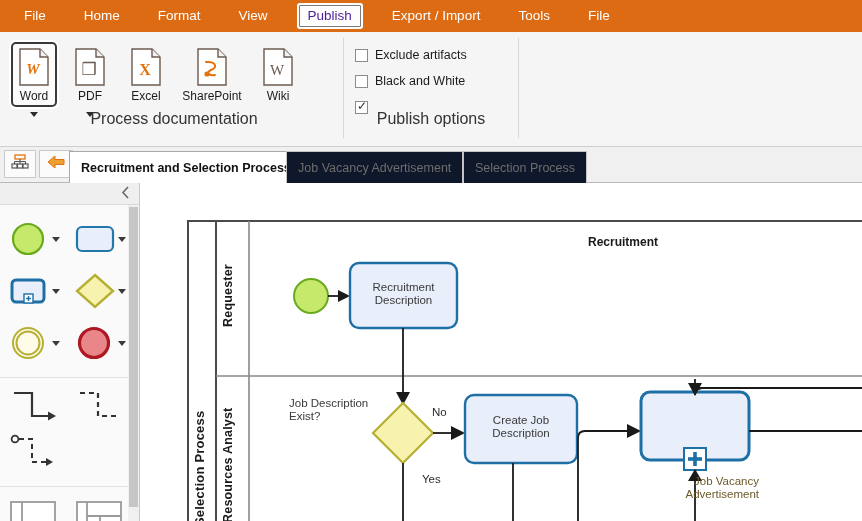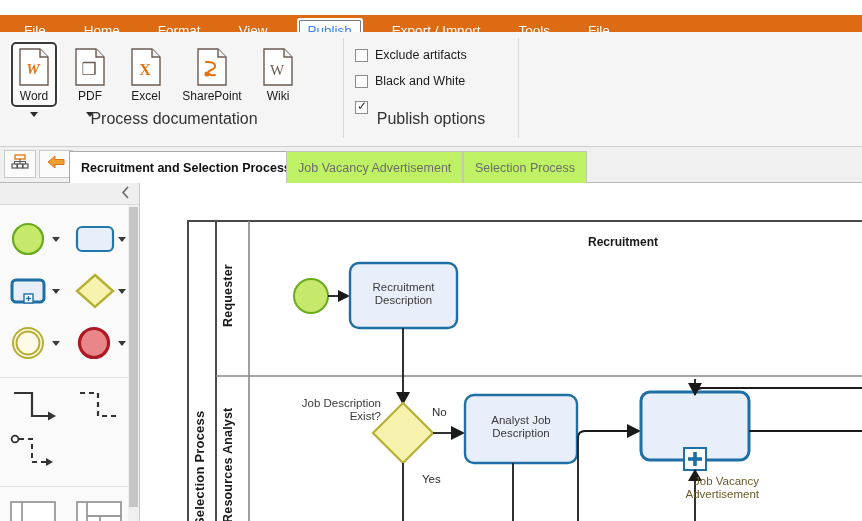--- a/index.html
+++ b/index.html
@@ -9,30 +9,30 @@
     overflow: hidden;
     font-family: "Liberation Sans", sans-serif;
     background: #ffffff;
   }
   #app { position: relative; width: 862px; height: 521px; overflow: hidden; }
 
   
   .menubar {
     position: absolute; top: 0; left: 0; width: 862px; height: 32px;
     background: #DC6B14;
-    display: flex; align-items: center; margin-top: 15px;
+    display: flex; align-items: center;
   }
   .menu-item {
     color: #ffffff; font-size: 13.5px; padding: 4px 10px;
     margin: 0 9px; white-space: nowrap; line-height: 1;
   }
   .menu-item.first { margin-left: 14px; }
   .menu-item.active {
     background: #fdfdfd;
-    color: #3b82f6;
+    color: #4c1d95;
     border: 1px solid #7a7a7a;
     box-shadow: 0 0 0 2px #fdfdfd;
     padding: 3px 8px;
     margin: 0 12px;
     border-radius: 1px;
   }
 
   
   .ribbon {
     position: absolute; top: 32px; left: 0; width: 862px; height: 115px;
@@ -103,21 +103,21 @@
   .doc-tab {
     position: absolute; top: 4px; height: 32px;
     border: 1px solid #c4c4c4; border-bottom: none;
     display: flex; align-items: center; padding: 0 11px;
     font-size: 12.5px; white-space: nowrap;
   }
   .doc-tab.active {
     background: #ffffff; color: #111; font-weight: bold;
     border-color: #a9a9a9;
   }
-  .doc-tab.inactive { background: #bef264; color: #6d6d6d; text-align: center; }
+  .doc-tab.inactive { background: #0f172a; color: #6d6d6d; text-align: center; }
 
   
   .palette {
     position: absolute; top: 183px; left: 0; width: 140px; height: 338px;
     background: #FAFAFA; border-right: 1px solid #c9c9c9;
   }
   .palette-header {
     height: 22px; background: #EFEFEF; border-bottom: 1px solid #d9d9d9;
     display: flex; align-items: center; justify-content: flex-end; padding-right: 8px;
   }
@@ -509,27 +509,27 @@
     <div class="lane-title" style="left:80px; top:48px; width:24px; height:130px; font-size:12.5px;">Requester</div>
     <div class="lane-title" style="left:80px; top:198px; width:24px; height:168px; font-size:12.5px;">Resources Analyst</div>
 
     <div class="pool-header-text" style="left:447px; top:52px;">Recruitment</div>
 
     <div class="node-label" style="left:209px; top:98px; width:107px;">
       <div>Recruitment</div>
       <div>Description</div>
     </div>
 
-    <div class="node-label" style="left:148px; top:214px; width:92px; text-align:right;">
+    <div class="node-label" style="left:148px; top:214px; width:92px; text-align:left;">
       <div>Job Description</div>
       <div>Exist?</div>
     </div>
 
     <div class="node-label" style="left:324px; top:231px; width:112px;">
-      <div>Analyst Job</div>
+      <div>Create Job</div>
       <div>Description</div>
     </div>
 
     <div class="subproc-label" style="left:490px; top:292px; width:128px;text-align:right;">
       <div>Job Vacancy</div>
       <div>Advertisement</div>
     </div>
 
     <div class="flow-label" style="left:291px; top:223px;">No</div>
     <div class="flow-label" style="left:281px; top:290px;">Yes</div>

